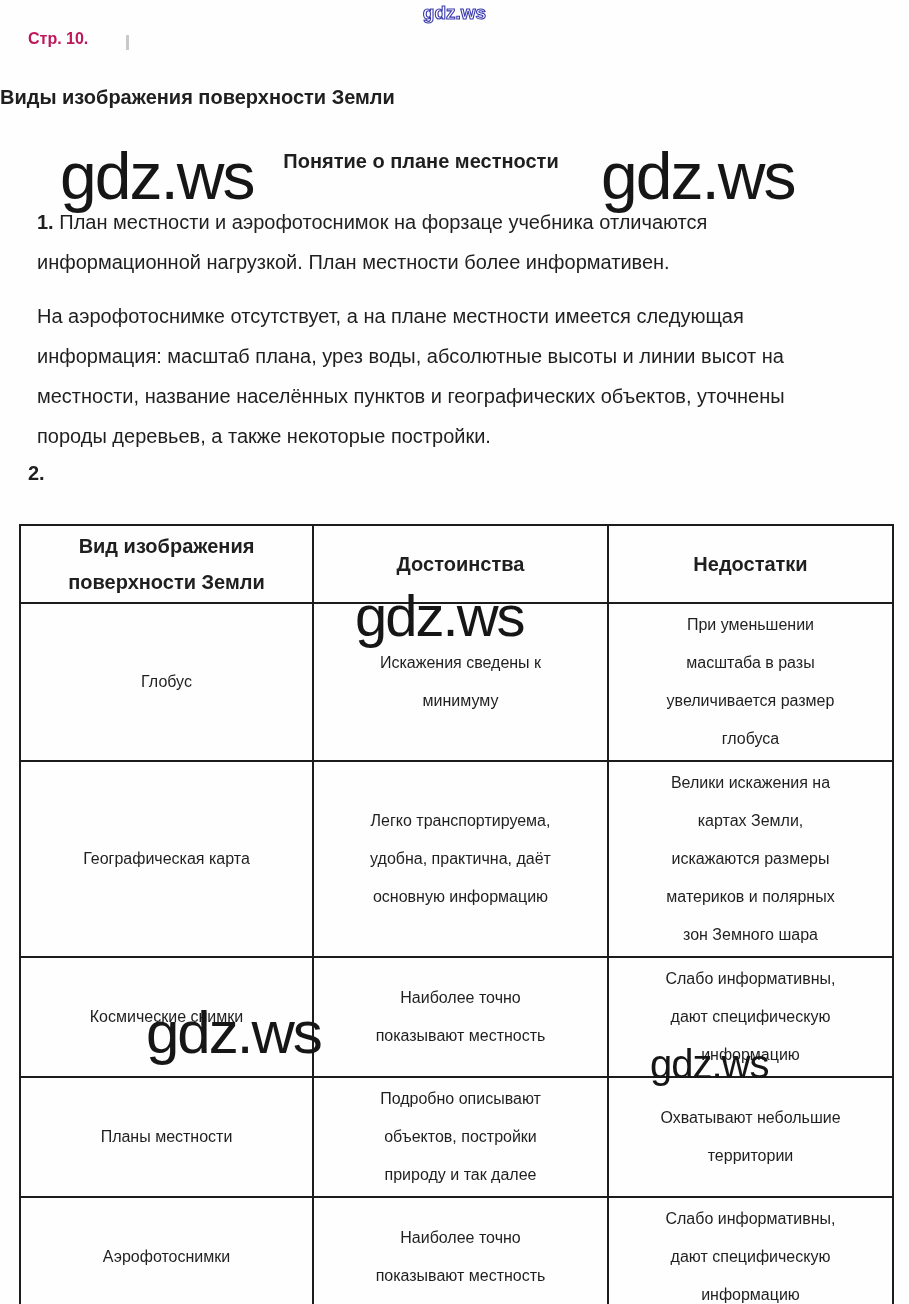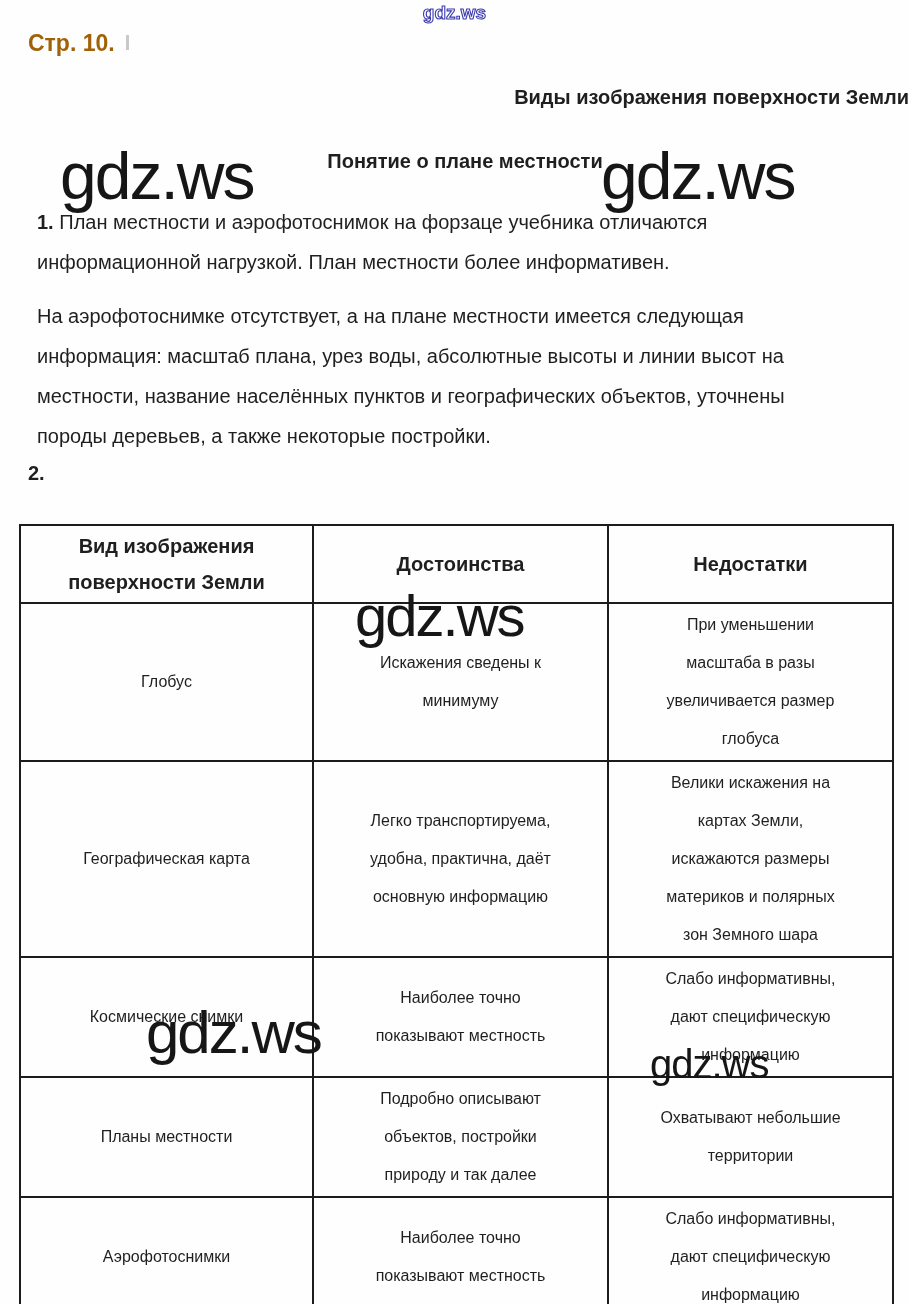--- a/index.html
+++ b/index.html
@@ -15,50 +15,49 @@
     height: 1304px;
     background: #fefefe;
     overflow: hidden;
     text-decoration: underline;
   }
   
   .page-label {
     position: absolute;
     left: 28px;
     top: 30px;
-    font-size: 23px;
-    font-weight: bold;
-    color: #a16207;
+    font-size: 16px;
+    font-weight: bold;
+    color: #be185d;
   }
   .stray-mark {
     position: absolute;
     left: 126px;
     top: 35px;
     width: 3px;
     height: 15px;
     background: #c9c9c9;
   }
   .doc-title {
     position: absolute;
     left: 0;
     top: 86px;
     width: 909px;
-    text-align: right;
+    text-align: left;
     font-size: 20px;
     font-weight: bold;
   }
   .doc-subtitle {
     position: absolute;
     left: 0;
     top: 150px;
     width: 842px;
     text-align: center;
     font-size: 20px;
     font-weight: bold;
-    padding-left: 44px;
   }
   .para {
     position: absolute;
     left: 37px;
     width: 856px;
     font-size: 20px;
     line-height: 40px;
     white-space: pre-line;
   }
   .para-1 { top: 202px; }

